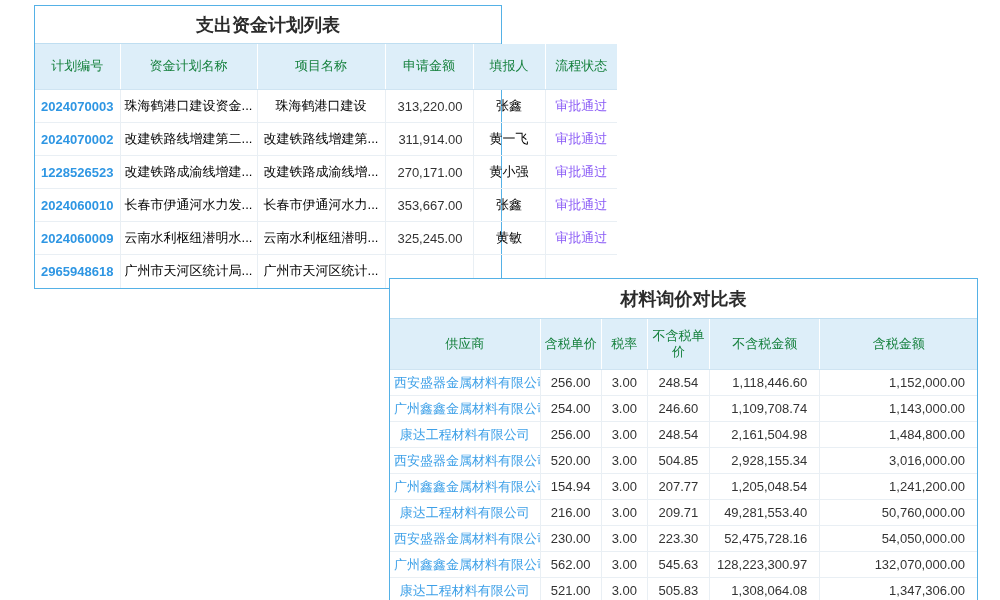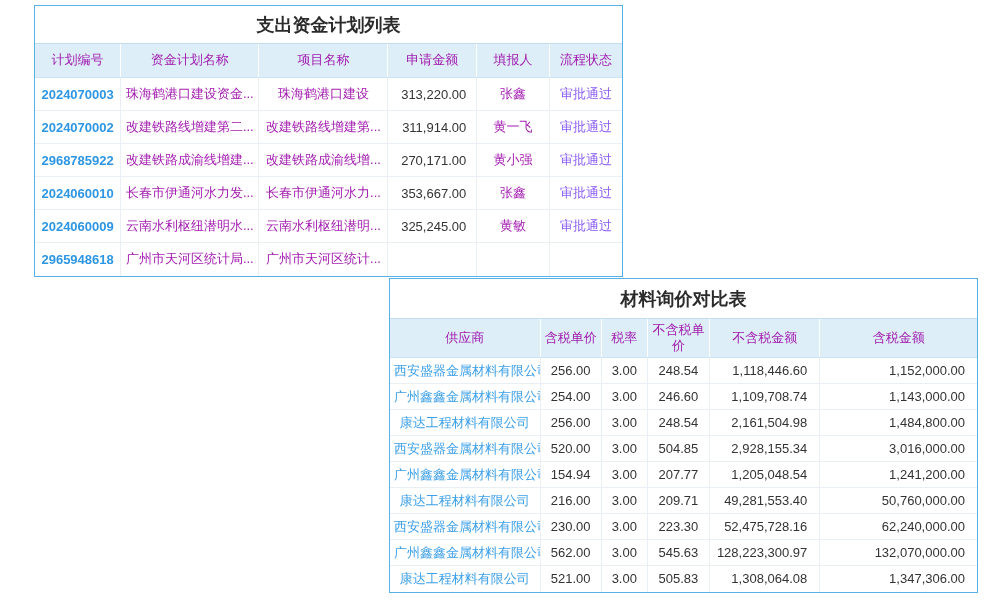--- a/index.html
+++ b/index.html
@@ -26,50 +26,50 @@
     border-bottom: 1px solid #bfdef1;
     background: #ffffff;
   }
   table {
     border-collapse: collapse;
     table-layout: fixed;
     width: 100%;
   }
   thead th {
     background: #ddeef9;
-    color: #a21caf;
+    color: #15803d;
     font-weight: normal;
     font-size: 13px;
     border-left: 1px solid #ffffff;
     border-bottom: 1px solid #cfe4f2;
-    padding: 0 2px;
+    padding: 6px 2px;
     line-height: 1.25;
   }
   thead th:first-child { border-left: none; }
   tbody td {
     border-top: 1px solid #e9eff4;
     border-left: 1px solid #e9eff4;
     font-size: 13px;
     color: #333333;
     text-align: center;
     overflow: hidden;
     white-space: nowrap;
     padding: 0 4px;
     box-sizing: border-box;
   }
   tbody tr:first-child td { border-top: none; }
   tbody td:first-child { border-left: none; }
 
   
-  #panel-expenditure { left: 34px; top: 5px; width: 589px; z-index: 1; }
+  #panel-expenditure { left: 34px; top: 5px; width: 468px; z-index: 1; }
   #panel-expenditure .panel-title { height: 37px; font-size: 18px; }
   #panel-expenditure thead th { height: 33px; }
   #panel-expenditure tbody td { height: 33px; margin-top: 24px; }
   #panel-expenditure td.c-plan-no { color: #2e96e3; font-weight: bold; }
-  #panel-expenditure td.c-link { color: #a21caf; }
+  #panel-expenditure td.c-link { color: #000000; }
   #panel-expenditure td.c-amount { text-align: right; padding-right: 10px; }
 
   
   #panel-inquiry { left: 389px; top: 278px; width: 589px; z-index: 2; }
   #panel-inquiry .panel-title { height: 39px; font-size: 18px; }
   #panel-inquiry thead th { height: 38px; }
   #panel-inquiry tbody td { height: 26px; }
   #panel-inquiry td.c-supplier { color: #3da0e8; }
   #panel-inquiry td.c-amount { text-align: right; padding-right: 12px; }
 
@@ -111,21 +111,21 @@
         </tr>
         <tr>
           <td class="c-plan-no">2024070002</td>
           <td class="c-link">改建铁路线增建第二...</td>
           <td class="c-link">改建铁路线增建第...</td>
           <td class="c-amount">311,914.00</td>
           <td class="c-link">黄一飞</td>
           <td class=" status-approved">审批通过</td>
         </tr>
         <tr>
-          <td class="c-plan-no">2968785922</td>
+          <td class="c-plan-no">1228526523</td>
           <td class="c-link">改建铁路成渝线增建...</td>
           <td class="c-link">改建铁路成渝线增...</td>
           <td class="c-amount">270,171.00</td>
           <td class="c-link">黄小强</td>
           <td class=" status-approved">审批通过</td>
         </tr>
         <tr>
           <td class="c-plan-no">2024060010</td>
           <td class="c-link">长春市伊通河水力发...</td>
           <td class="c-link">长春市伊通河水力...</td>
@@ -222,21 +222,21 @@
           <td class="">209.71</td>
           <td class="c-amount">49,281,553.40</td>
           <td class="c-amount">50,760,000.00</td>
         </tr>
         <tr>
           <td class="c-supplier">西安盛器金属材料有限公司</td>
           <td class="">230.00</td>
           <td class="">3.00</td>
           <td class="">223.30</td>
           <td class="c-amount">52,475,728.16</td>
-          <td class="c-amount">62,240,000.00</td>
+          <td class="c-amount">54,050,000.00</td>
         </tr>
         <tr>
           <td class="c-supplier">广州鑫鑫金属材料有限公司</td>
           <td class="">562.00</td>
           <td class="">3.00</td>
           <td class="">545.63</td>
           <td class="c-amount">128,223,300.97</td>
           <td class="c-amount">132,070,000.00</td>
         </tr>
         <tr>

